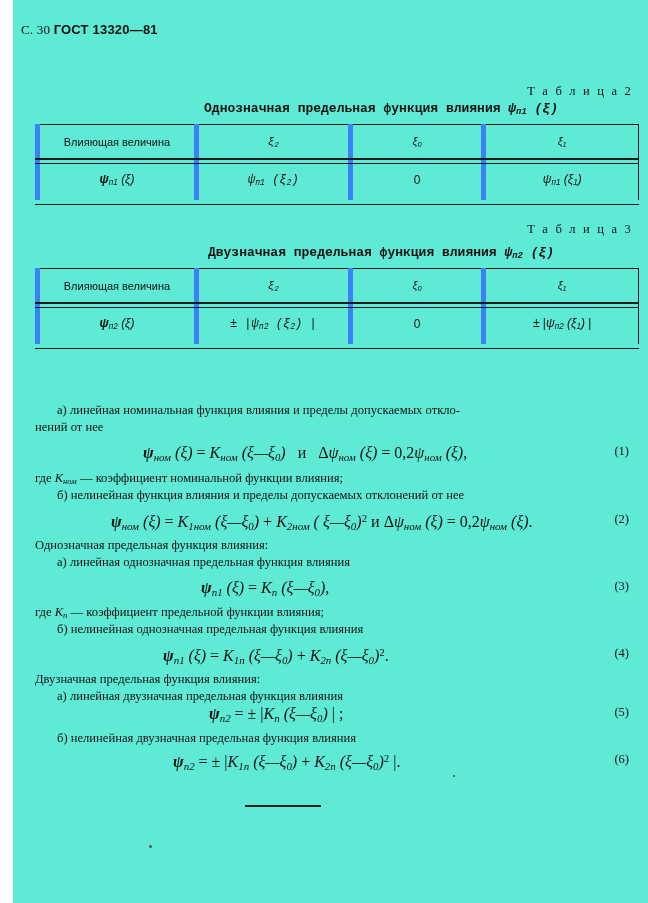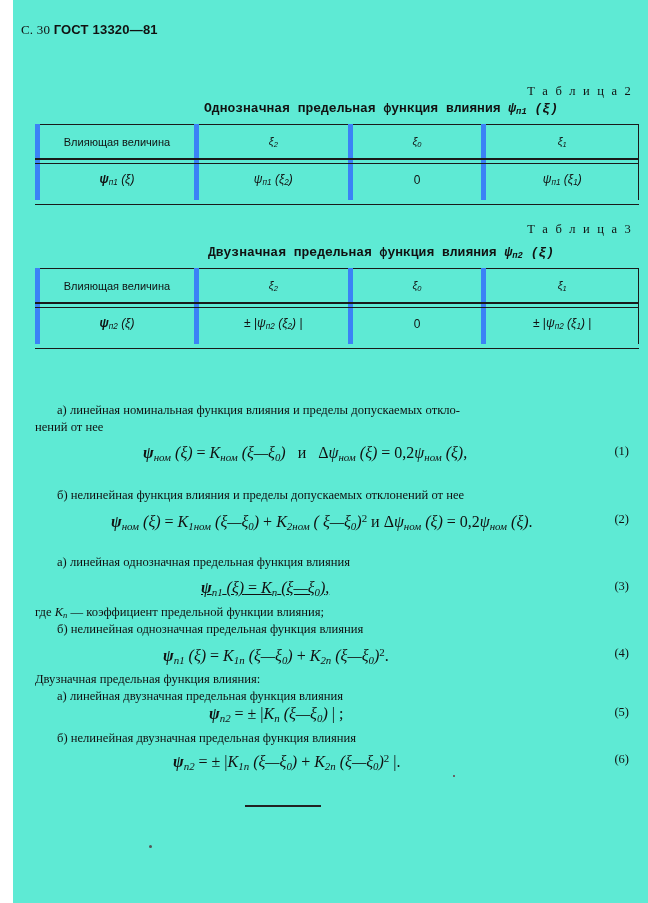--- a/index.html
+++ b/index.html
@@ -87,21 +87,21 @@
     font-size: 12px;
   }
   .rule {
     position: absolute;
     background: #1a1a1a;
   }
   .rule.thick { height: 2px; }
   .rule.thin { height: 1px; }
 
   .col1 { width: 155px; }
-  .col2 { width: 150px; }
+  .col2 { width: 150px; font-family: Liberation Mono, monospace; }
   .col3 { width: 130px; }
   .col4 { width: 153px; }
 
   .para {
     position: absolute;
     font-size: 12.6px;
     line-height: 17px;
     font-family: "Liberation Serif", serif;
   }
   .indent { text-indent: 22px; }
@@ -216,30 +216,34 @@
   <div class="rule thin" style="left:22px; top:348px; width:604px;"></div>
 
   <div class="para indent" style="left:22px; top:402px; width:604px;">а) линейная номинальная функция влияния и пределы допускаемых откло-</div>
   <div class="para" style="left:22px; top:419px; width:604px;">нений от нее</div>
 
   <div class="formula" style="left:130px; top:444px;">
     <span class="it bold">ψ</span><sub class="it">ном</sub> <span class="it">(ξ)</span> = <span class="it">K</span><sub class="it">ном</sub> <span class="it">(ξ—ξ</span><sub class="it">0</sub><span class="it">)</span> &nbsp; и &nbsp; Δ<span class="it">ψ</span><sub class="it">ном</sub> <span class="it">(ξ)</span> = 0,2<span class="it">ψ</span><sub class="it">ном</sub> <span class="it">(ξ)</span>,
   </div>
   <div class="eqnum" style="top:444px;">(1)</div>
 
+  <div class="para" style="left:22px; top:470px; width:604px;">
+    где <span class="it">K</span><sub class="it">ном</sub> — коэффициент номинальной функции влияния;
+  </div>
   <div class="para indent" style="left:22px; top:487px; width:604px;">б) нелинейная функция влияния и пределы допускаемых отклонений от нее</div>
 
   <div class="formula" style="left:98px; top:512px;">
     <span class="it bold">ψ</span><sub class="it">ном</sub> <span class="it">(ξ)</span> = <span class="it">K</span><sub class="it">1ном</sub> <span class="it">(ξ—ξ</span><sub class="it">0</sub><span class="it">)</span> + <span class="it">K</span><sub class="it">2ном</sub> <span class="it">( ξ—ξ</span><sub class="it">0</sub><span class="it">)</span><sup>2</sup> и Δ<span class="it">ψ</span><sub class="it">ном</sub> <span class="it">(ξ)</span> = 0,2<span class="it">ψ</span><sub class="it">ном</sub> <span class="it">(ξ)</span>.
   </div>
   <div class="eqnum" style="top:512px;">(2)</div>
 
+  <div class="para" style="left:22px; top:537px; width:604px;">Однозначная предельная функция влияния:</div>
   <div class="para indent" style="left:22px; top:554px; width:604px;">а) линейная однозначная предельная функция влияния</div>
 
-  <div class="formula" style="left:188px; top:579px;text-decoration:underline;">
+  <div class="formula" style="left:188px; top:579px;">
     <span class="it bold">ψ</span><sub class="it">п1</sub> <span class="it">(ξ)</span> = <span class="it">K</span><sub class="it">п</sub> <span class="it">(ξ—ξ</span><sub class="it">0</sub><span class="it">)</span>,
   </div>
   <div class="eqnum" style="top:579px;">(3)</div>
 
   <div class="para" style="left:22px; top:604px; width:604px;">
     где <span class="it">K</span><sub class="it">п</sub> — коэффициент предельной функции влияния;
   </div>
   <div class="para indent" style="left:22px; top:621px; width:604px;">б) нелинейная однозначная предельная функция влияния</div>
 
   <div class="formula" style="left:150px; top:646px;">

